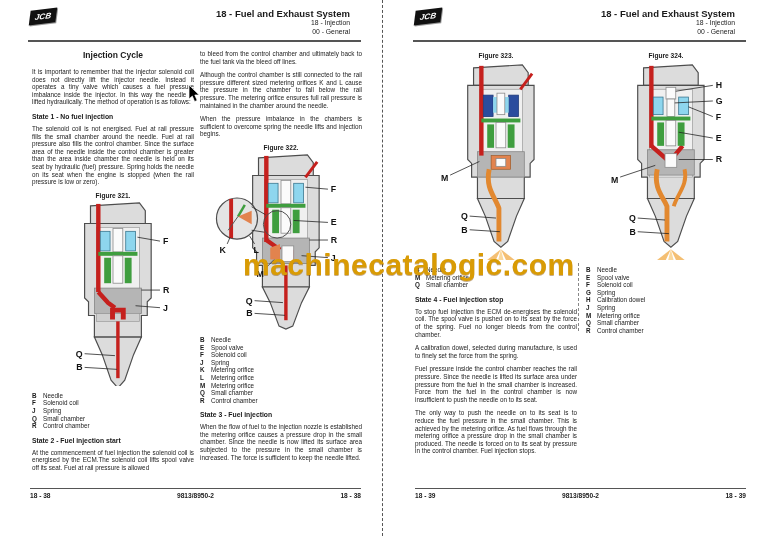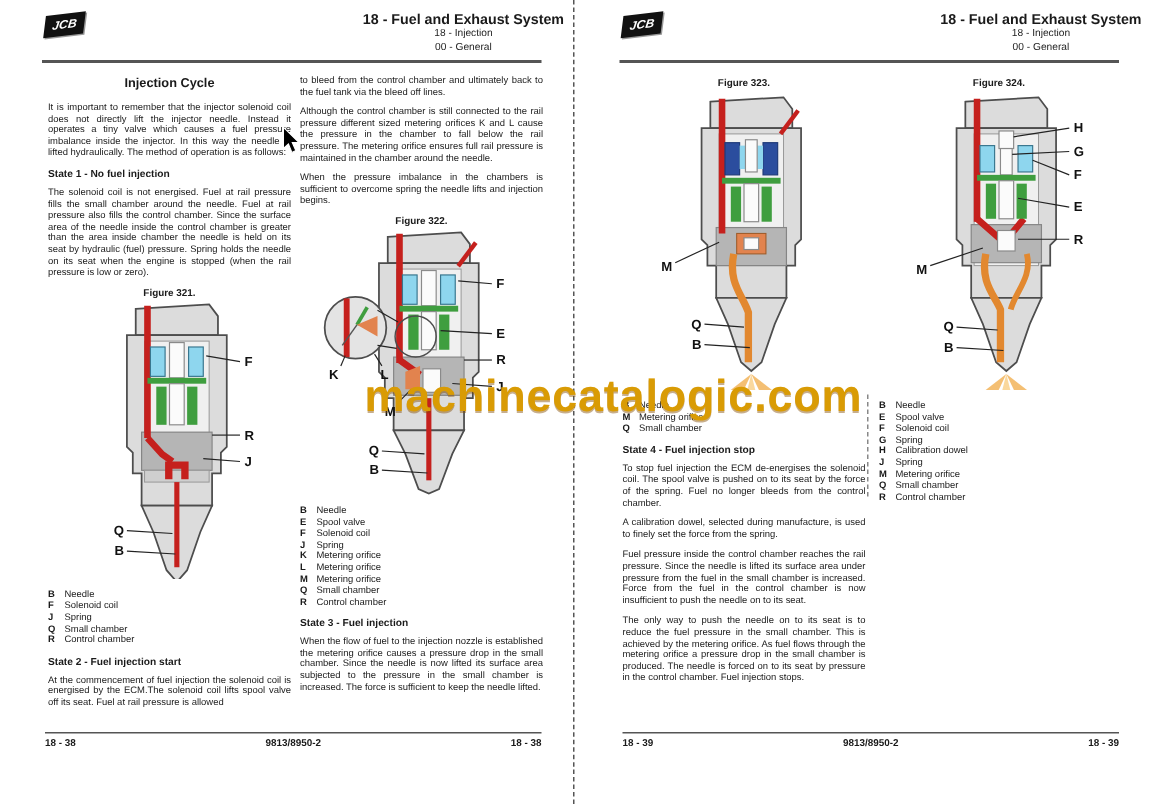--- a/index.html
+++ b/index.html
@@ -4,21 +4,21 @@
 <style>
   html,body{margin:0;padding:0;background:#ffffff;}
   .screen{position:relative;width:768px;height:536px;background:#fff;overflow:hidden;
           font-family:"Liberation Sans",sans-serif;color:#1a1a1a;}
   .page{position:absolute;top:0;width:383px;height:536px;background:#fff;}
   .page.left{left:0;} .page.right{left:385px;}
   .spine{position:absolute;left:382px;top:0;height:536px;border-left:1.5px dashed #555;}
   .coldiv{position:absolute;left:193px;top:263px;height:68px;border-left:1px dashed #888;}
 
   
-  .hdr-title{position:absolute;top:8px;right:7px;text-align:center;}
+  .hdr-title{position:absolute;top:8px;right:33px;text-align:right;}
   .hdr-title .t1{font-size:9.5px;font-weight:bold;line-height:11px;}
   .hdr-title .t2{font-size:6.8px;line-height:8.5px;color:#222;}
   .hdr-rule{position:absolute;top:40px;left:28px;right:22px;height:0;border-top:2px solid #555;}
   .logo{position:absolute;top:9px;left:30px;width:26px;height:15px;background:#111;
         transform:skewX(-14deg) rotate(-7deg);display:flex;align-items:center;justify-content:center;
         box-shadow:1px 1px 0 #999;}
   .logo span{color:#fff;font-size:8px;font-weight:bold;font-style:italic;letter-spacing:0;}
 
   
   .col{position:absolute;top:50px;width:162px;text-align:justify;}

